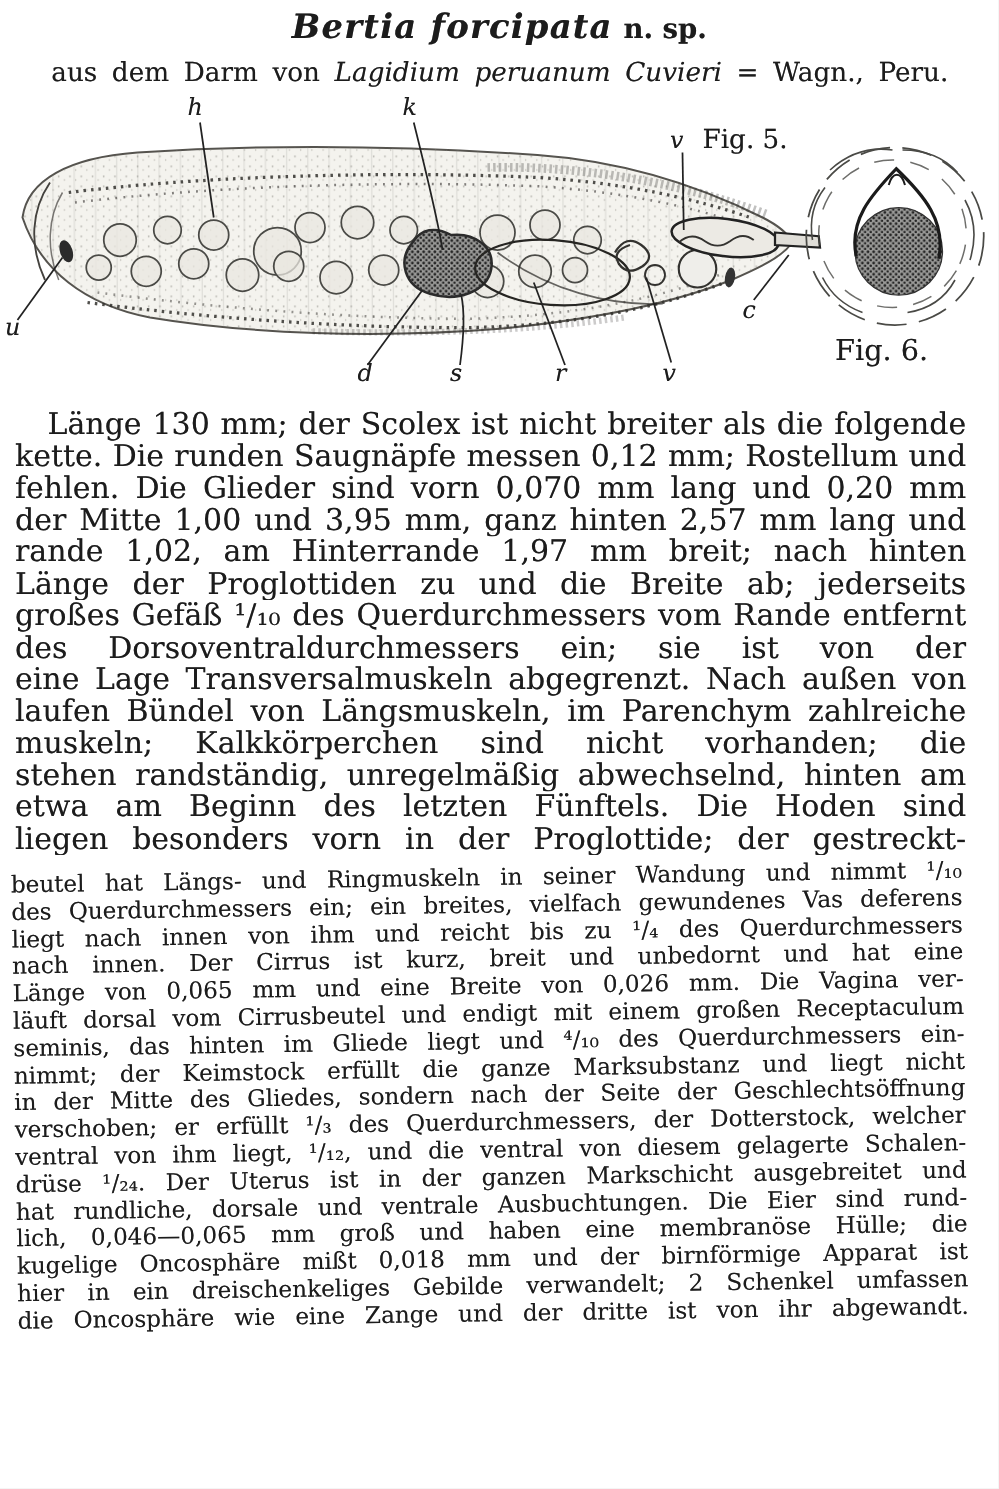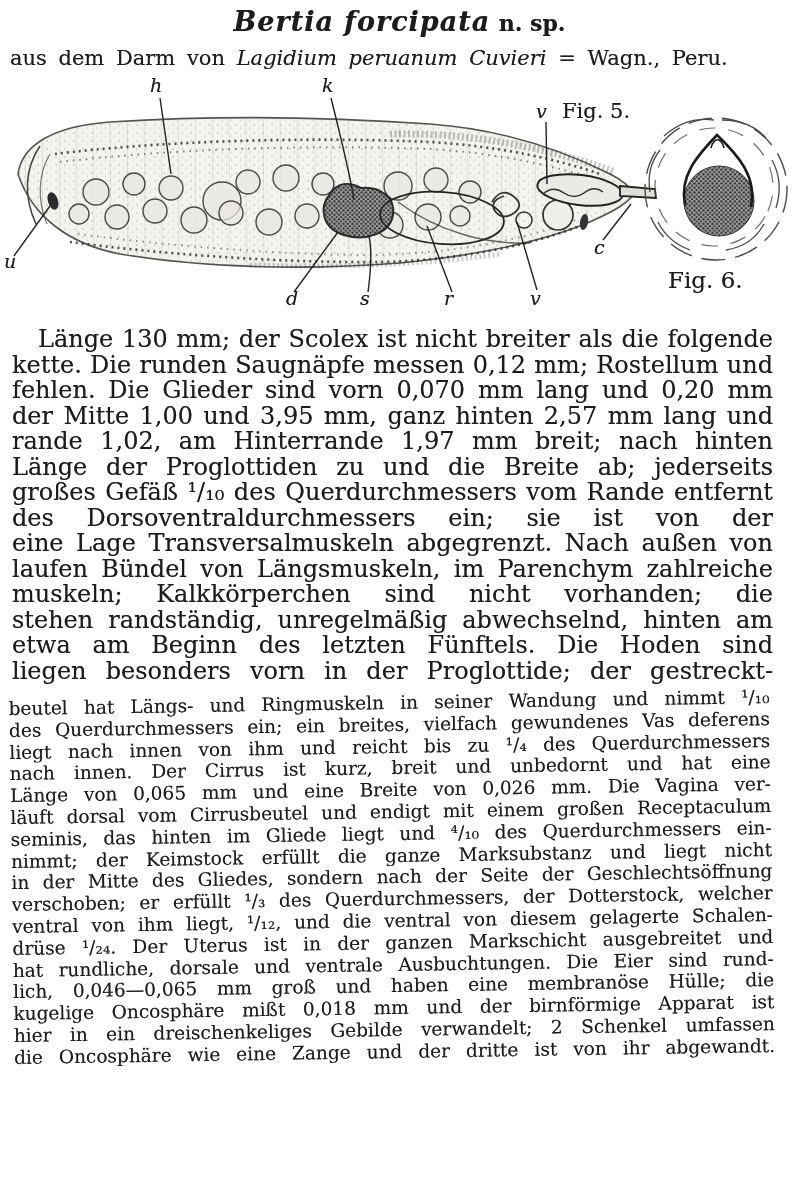--- a/index.html
+++ b/index.html
@@ -28,20 +28,21 @@
   }
   .hostline{
     margin-top:5px;
     font-size:21px;line-height:28px;
     padding-left:10px;
     width:695px;
     text-align:justify;
     text-align-last:justify;
     word-spacing:5px;
     white-space:nowrap;
+    margin-left:31px;
   }
   .hostline .it{font-style:italic;}
   svg.figure{display:block;width:799px;height:250px;margin-top:2px;}
   svg text{font-family:"DejaVu Serif", serif;fill:#1c1c1c;}
   svg text.lbl{font-style:italic;font-size:19px;}
   svg text.cap{font-size:21px;}
   svg text.cap6{font-size:23px;}
   .para{padding:0 26px 0 12px;}
   .p1{margin-top:3px;font-size:24px;}
   .p1 .ln{line-height:25.5px;height:25.5px;}

